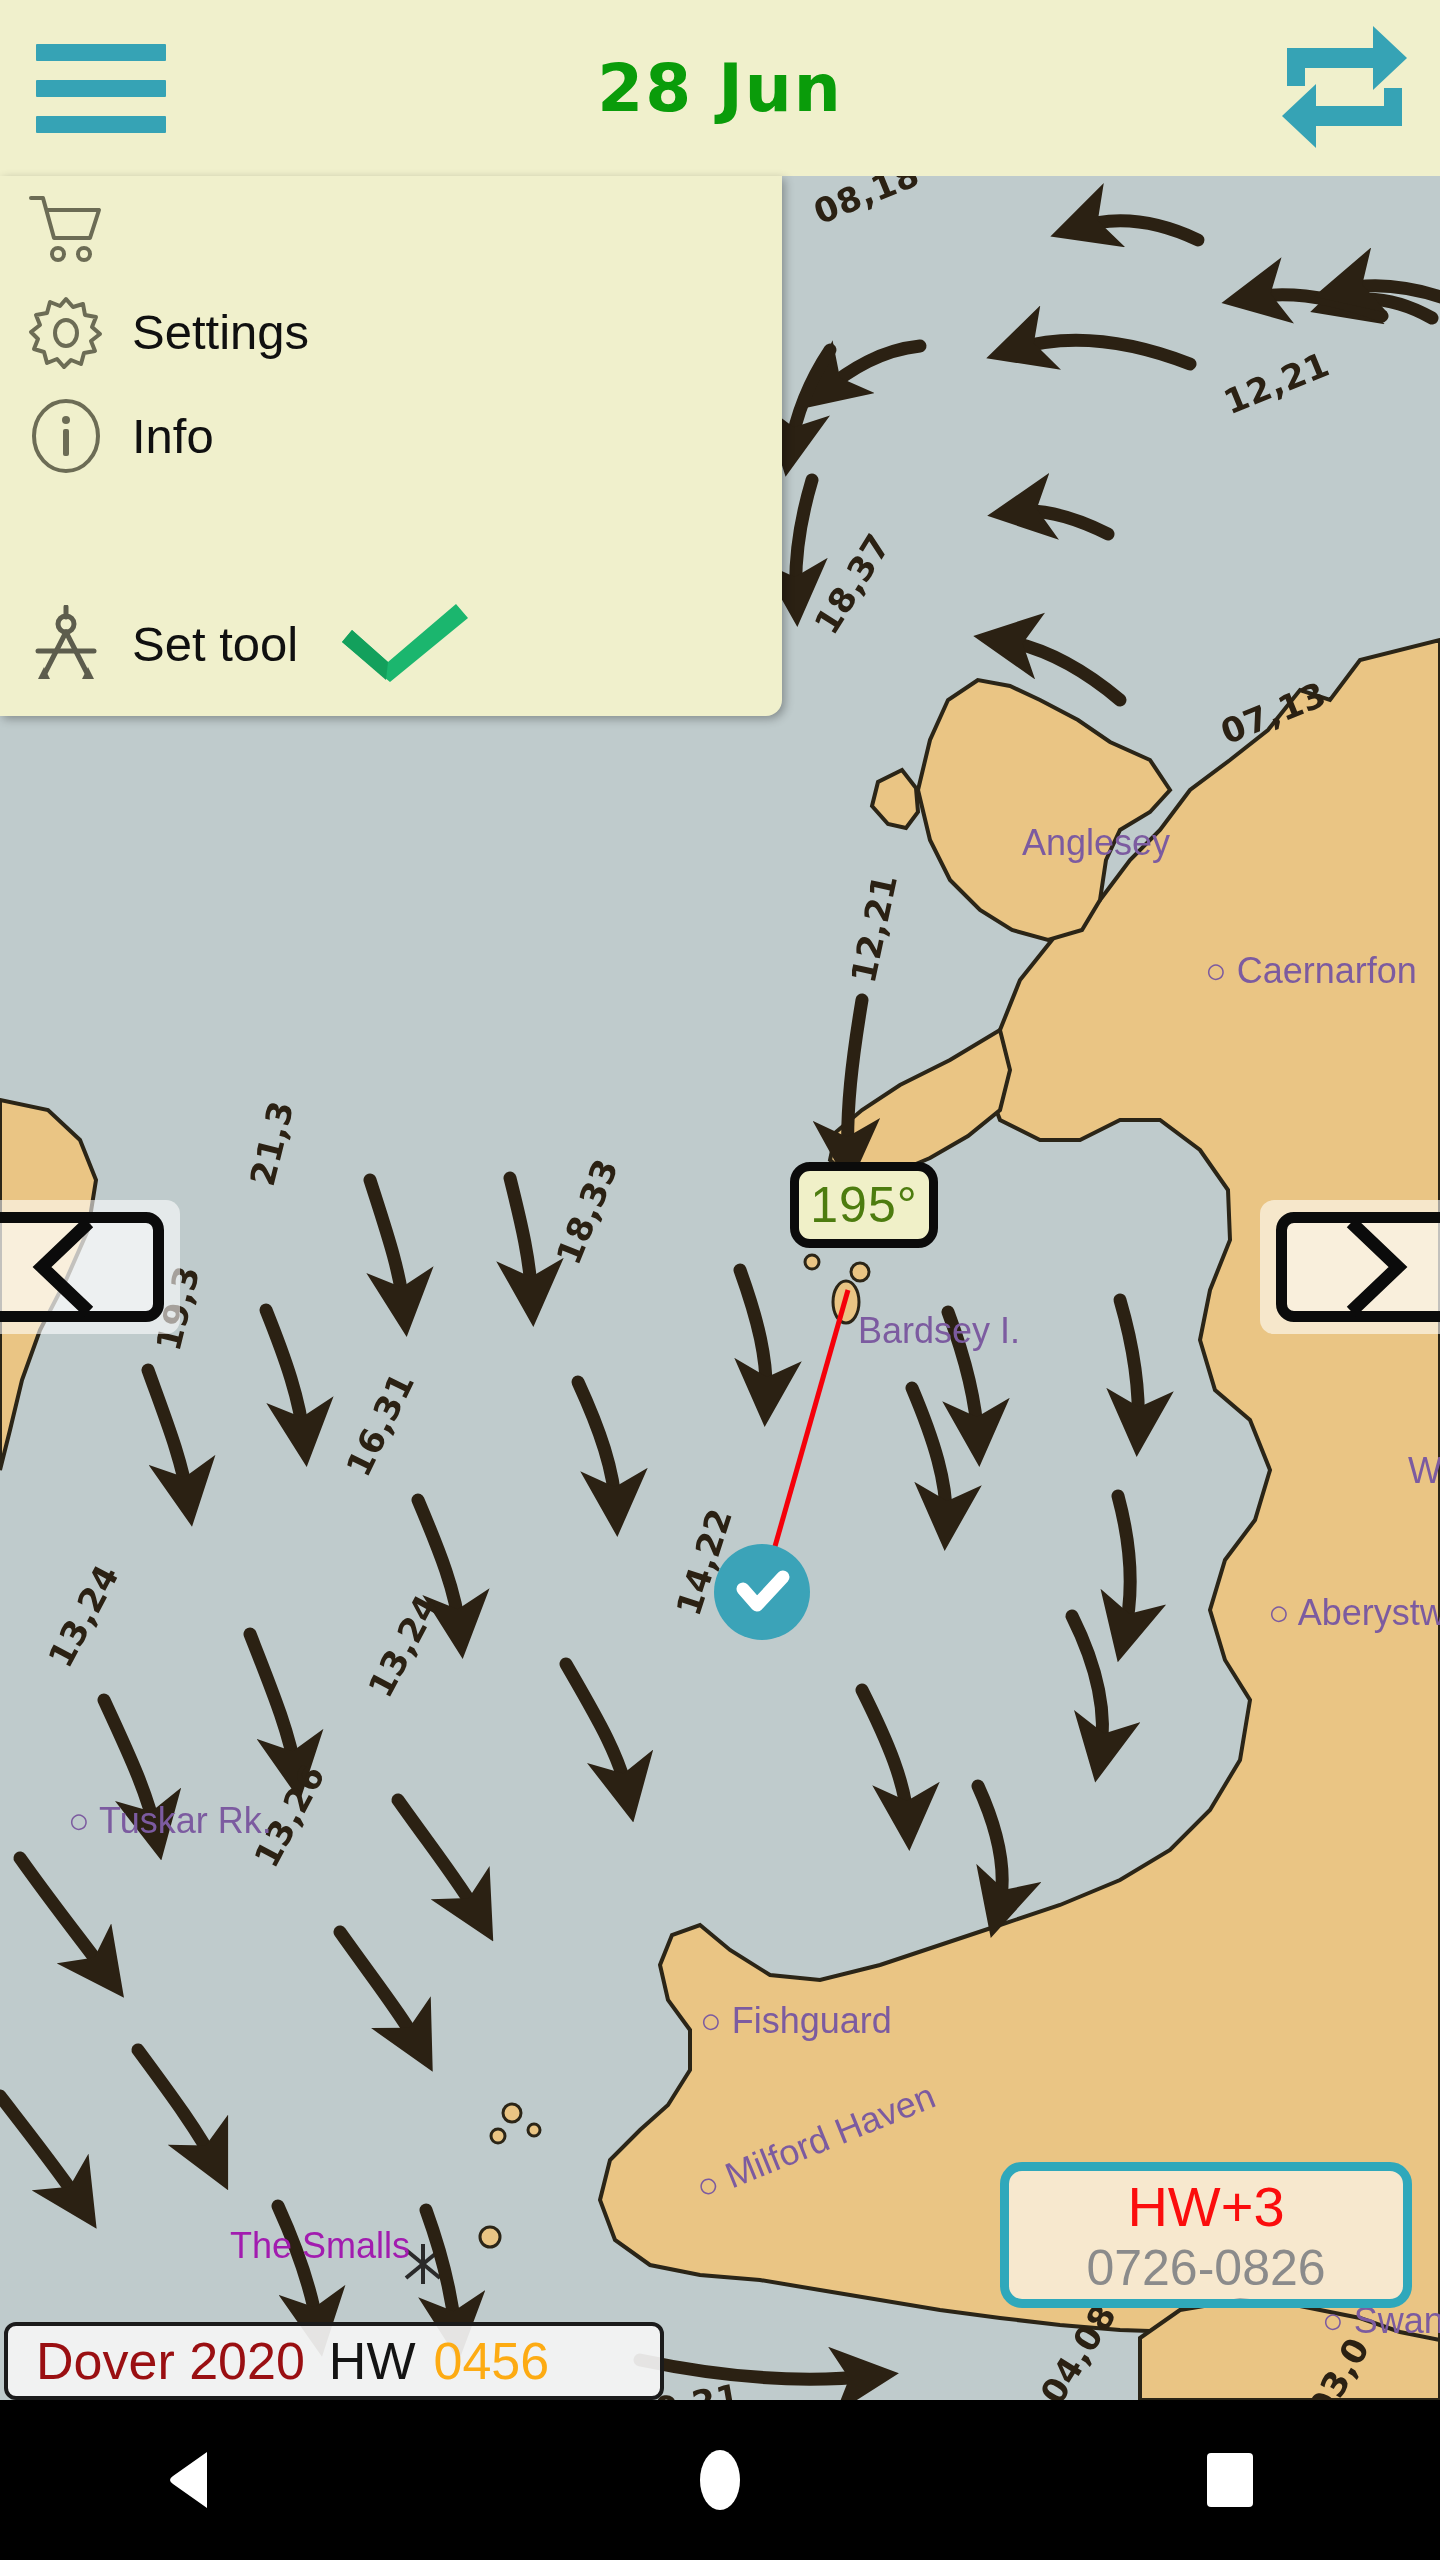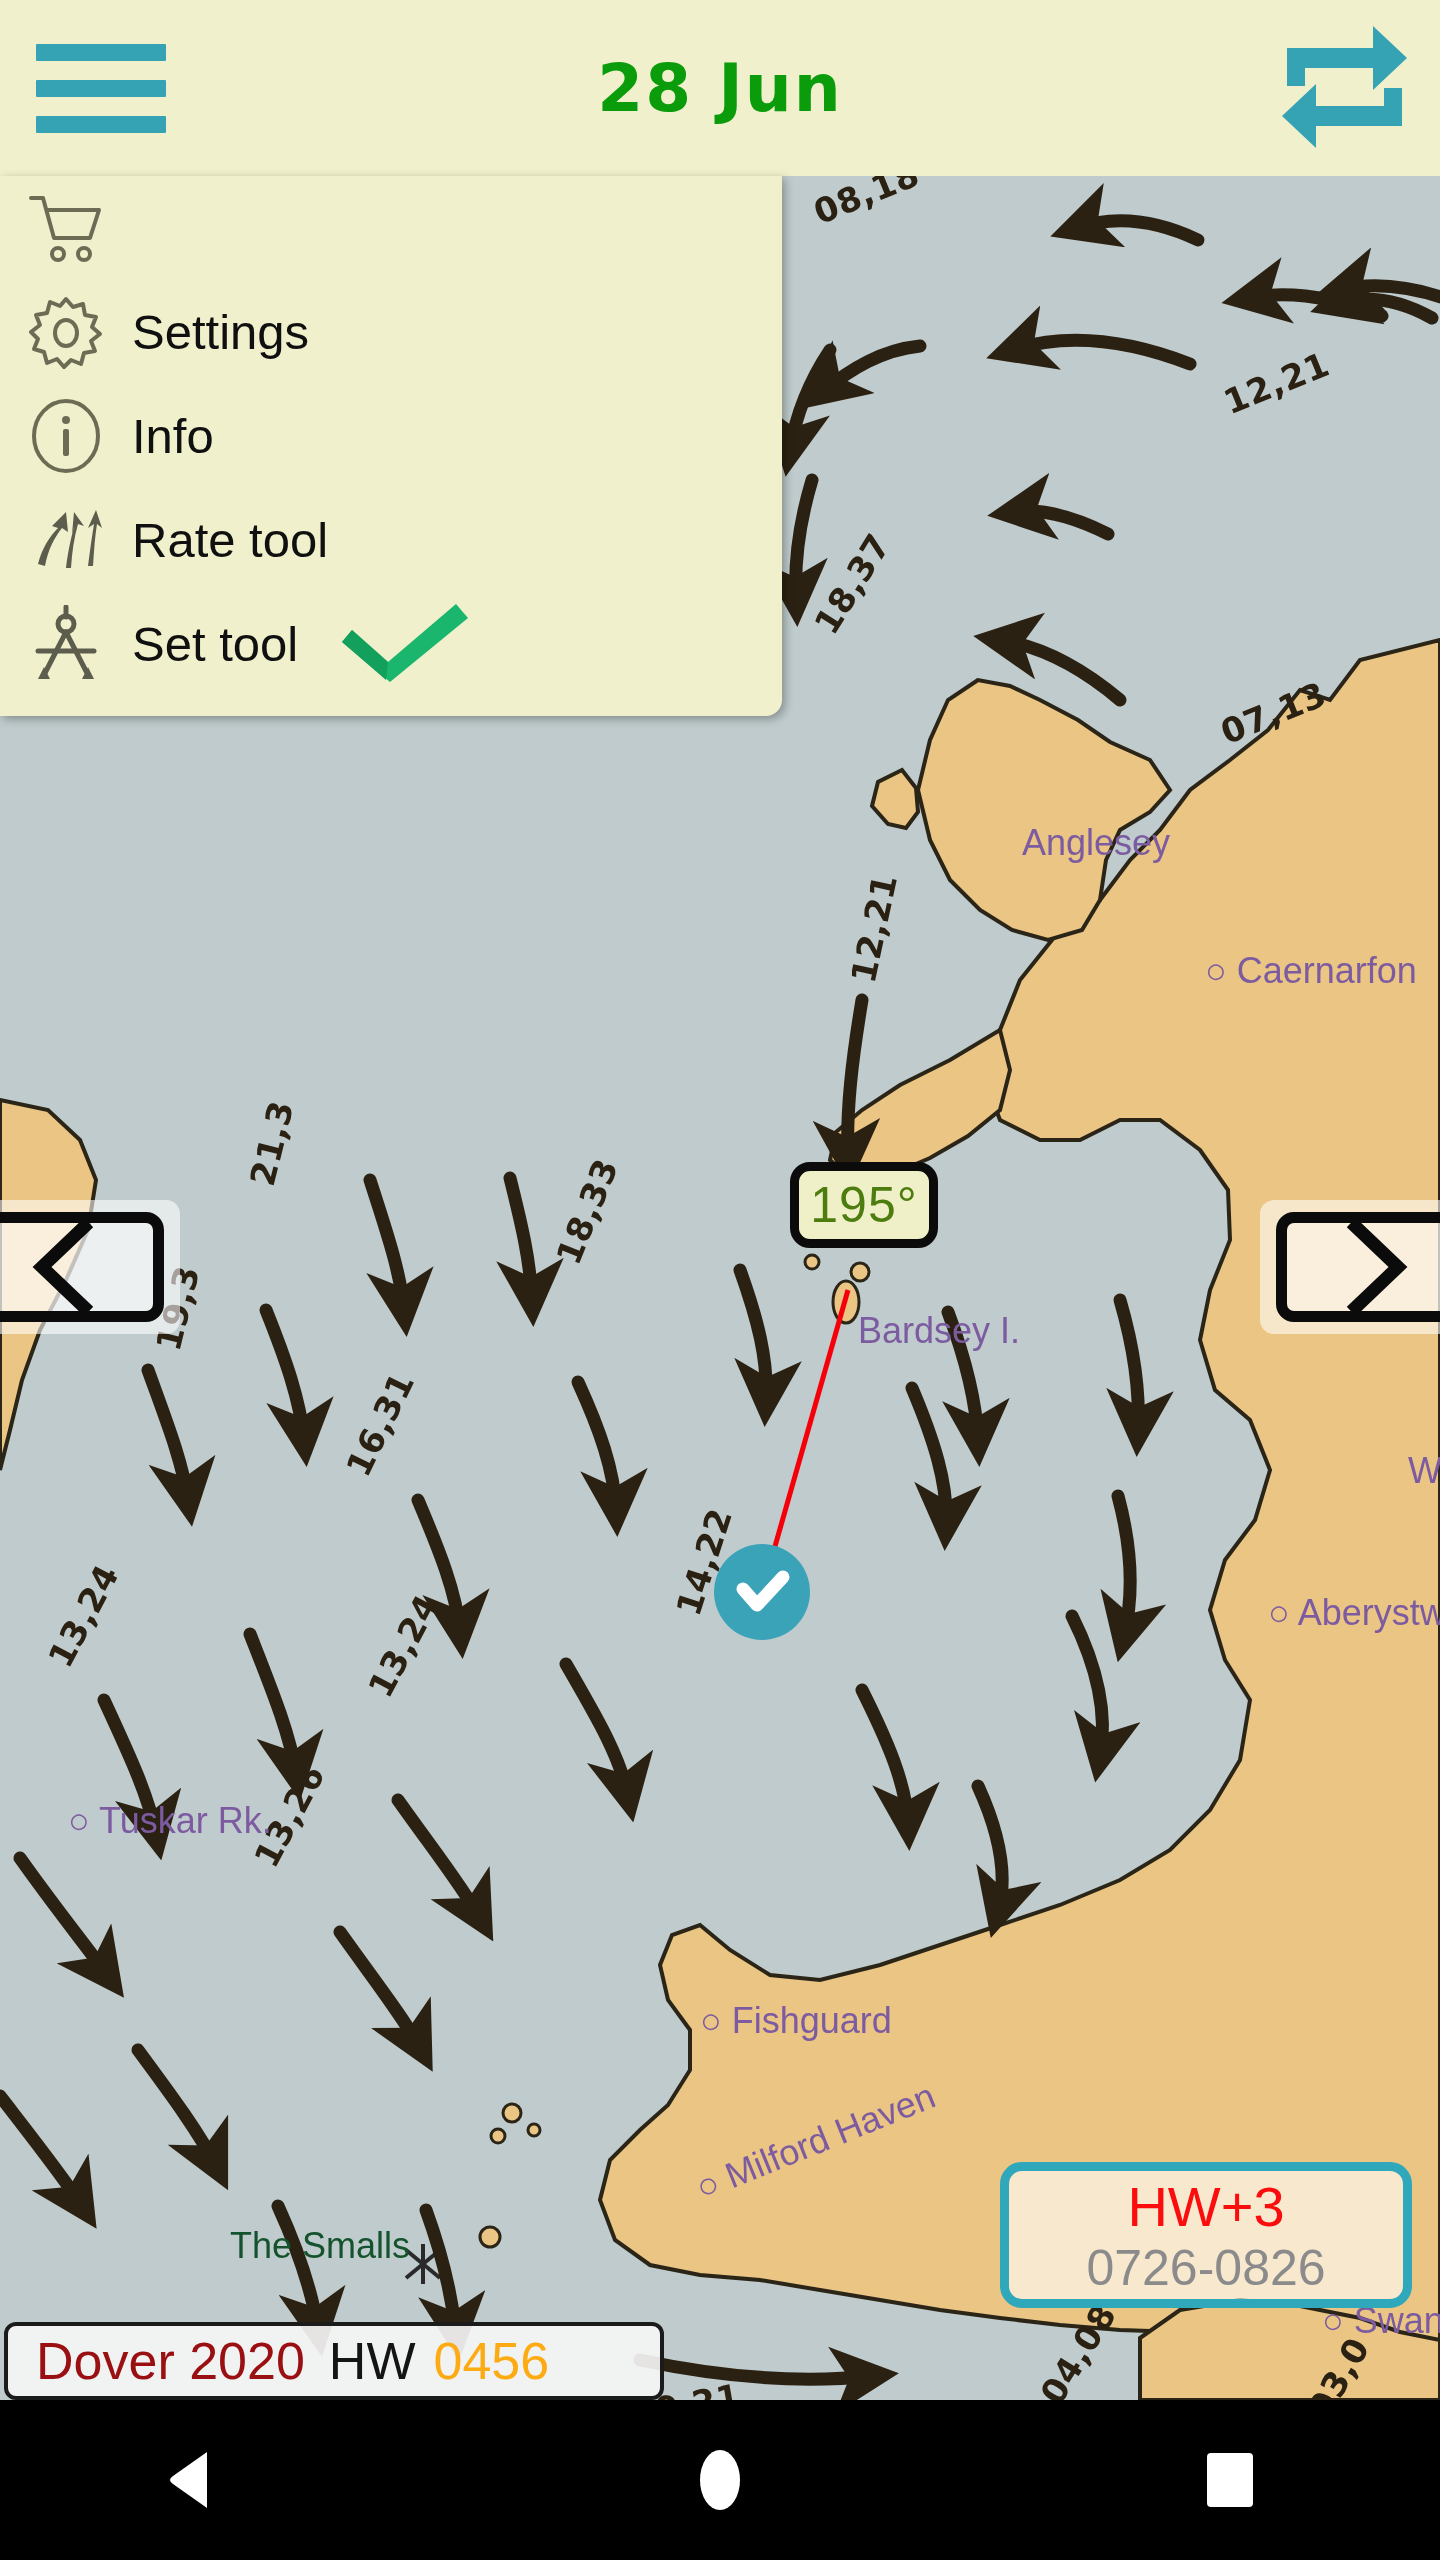--- a/index.html
+++ b/index.html
@@ -200,21 +200,21 @@
       </div>
     <div id="place-labels">
         <div class="place-label" style="left: 1022px; top: 822px; transform: rotate(0deg); color: rgb(124, 91, 160);">Anglesey</div>
         <div class="place-label" style="left: 1205px; top: 950px; transform: rotate(0deg); color: rgb(124, 91, 160);">○ Caernarfon</div>
         <div class="place-label" style="left: 858px; top: 1310px; transform: rotate(0deg); color: rgb(124, 91, 160);">Bardsey I.</div>
         <div class="place-label" style="left: 1268px; top: 1592px; transform: rotate(0deg); color: rgb(124, 91, 160);">○ Aberystwyth</div>
         <div class="place-label" style="left: 1408px; top: 1450px; transform: rotate(0deg); color: rgb(124, 91, 160);">W</div>
         <div class="place-label" style="left: 68px; top: 1800px; transform: rotate(0deg); color: rgb(124, 91, 160);">○ Tuskar Rk.</div>
         <div class="place-label" style="left: 700px; top: 2000px; transform: rotate(0deg); color: rgb(124, 91, 160);">○ Fishguard</div>
         <div class="place-label" style="left: 690px; top: 2170px; transform: rotate(-22deg); color: rgb(124, 91, 160);">○ Milford Haven</div>
-        <div class="place-label" style="left: 230px; top: 2225px; transform: rotate(0deg); color: #14532d;">The Smalls</div>
+        <div class="place-label" style="left: 230px; top: 2225px; transform: rotate(0deg); color: #a21caf;">The Smalls</div>
         <div class="place-label" style="left: 1322px; top: 2300px; transform: rotate(0deg); color: rgb(124, 91, 160);">○ Swansea</div>
       </div>
   </div>
 
   <div class="navbtn" id="nav-prev">
     <div class="frame">
       <svg width="84" height="104" viewBox="0 0 84 104" aria-hidden="true">
         <polyline points="62,12 20,52 62,92" fill="none" stroke="#0b0b0b" stroke-width="13" stroke-linecap="square"></polyline>
       </svg>
     </div>
@@ -296,32 +296,20 @@
       <span class="menu-ico">
         <svg width="76" height="76" viewBox="0 0 76 76" aria-hidden="true">
           <ellipse cx="38" cy="38" rx="32" ry="35" fill="none" stroke="#6c6c55" stroke-width="4"></ellipse>
           <circle cx="38" cy="22" r="4" fill="#6c6c55"></circle>
           <rect x="35" y="31" width="6" height="27" rx="2" fill="#6c6c55"></rect>
         </svg>
       </span>
       <span class="menu-label">Info</span>
     </div>
 
-    <div class="menu-item" style="top:312px">
-      <span class="menu-ico">
-        <svg width="76" height="72" viewBox="0 0 76 72" aria-hidden="true">
-          <g fill="#5d5d4d">
-            <path d="M10,60 C14,44 22,32 30,24 L24,22 L38,8 L40,28 L34,24 C26,34 20,46 17,62 Z"></path>
-            <path d="M38,64 C40,46 44,30 48,16 L44,30 L46,8 L56,22 L50,20 C46,34 44,48 43,64 Z"></path>
-            <path d="M60,62 C62,46 64,32 66,20 L60,24 L68,6 L74,24 L69,20 C67,32 66,46 65,62 Z"></path>
-          </g>
-        </svg>
-      </span>
-      <span class="menu-label">Rate tool</span>
-    </div>
 
     <div class="menu-item" style="top:416px">
       <span class="menu-ico">
         <svg width="80" height="78" viewBox="0 0 80 78" aria-hidden="true">
           <g fill="none" stroke="#5d5d4d" stroke-width="5" stroke-linecap="round">
             <line x1="40" y1="2" x2="40" y2="12"></line>
             <circle cx="40" cy="19" r="8"></circle>
             <line x1="40" y1="27" x2="18" y2="70"></line>
             <line x1="40" y1="27" x2="62" y2="70"></line>
             <line x1="12" y1="46" x2="68" y2="46"></line>

